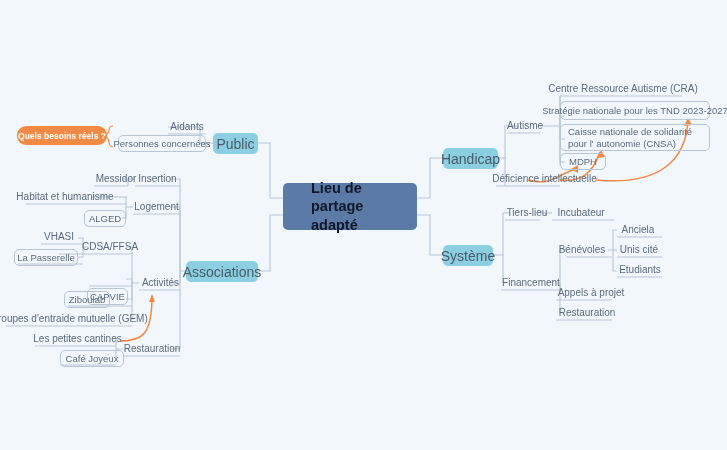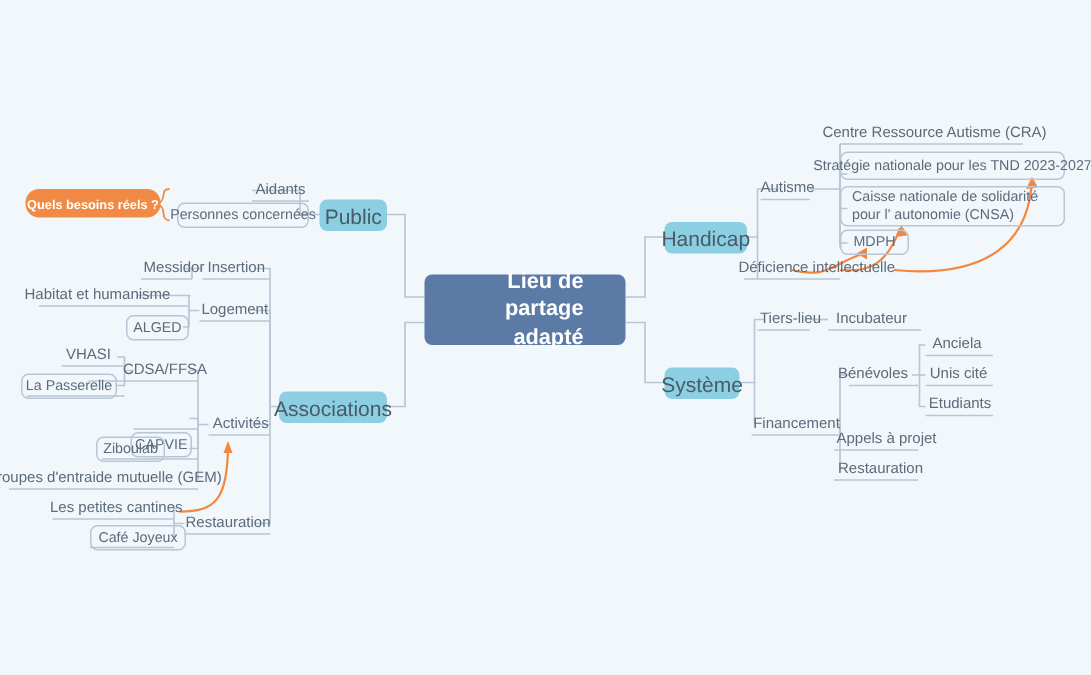--- a/index.html
+++ b/index.html
@@ -31,26 +31,26 @@
   .node {
     position: absolute;
     box-sizing: border-box;
     display: flex;
     align-items: center;
     white-space: nowrap;
   }
   
   .root {
     background: #5b7ba6;
-    color: #ffffff;
+    color: #0f172a;
     border-radius: 5px;
     font-size: 14.5px;
     font-weight: bold;
     justify-content: center;
-    text-align: right;
+    text-align: left;
     line-height: 1.25;
     white-space: normal;
     padding: 6px 28px;
   }
   
   .cat {
     background: #8ccfe3;
     color: #4a5a68;
     border-radius: 5px;
     font-size: 14px;

